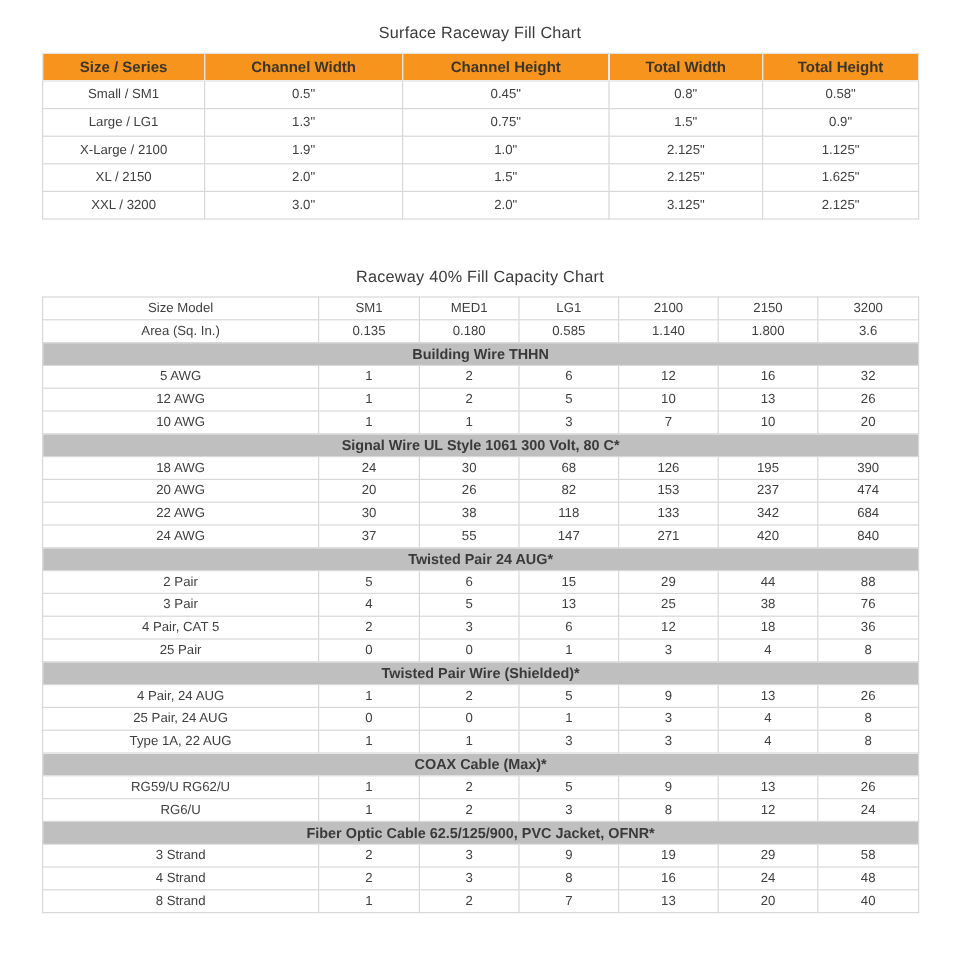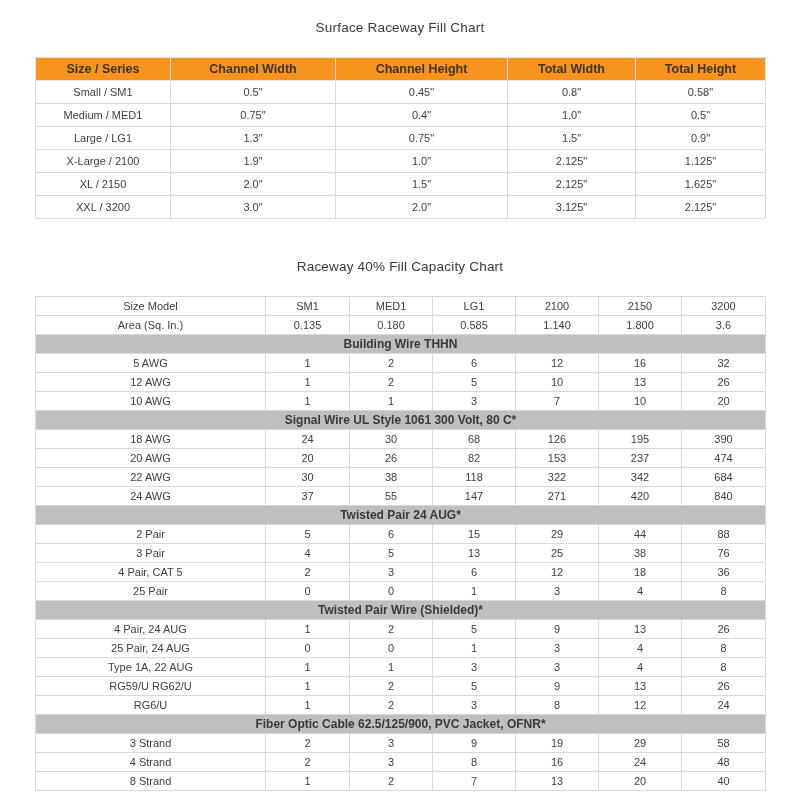--- a/index.html
+++ b/index.html
@@ -28,21 +28,20 @@
     color:#3A3A3A;
     letter-spacing:.2px;
   }
   .chart-title.title2{
     margin-top:30px;
   }
   table{
     border-collapse:collapse;
     table-layout:fixed;
     width:730px;
-    margin-top:13px;
   }
   td,th{
     border:1px solid var(--border);
     font-size:11px;
     line-height:14px;
     padding:2px 4px;
     text-align:center;
     color:var(--text);
     overflow:hidden;
     white-space:nowrap;
@@ -90,27 +89,20 @@
     </thead>
     <tbody>
         <tr>
           <td>Small / SM1</td>
           <td>0.5"</td>
           <td>0.45"</td>
           <td>0.8"</td>
           <td>0.58"</td>
         </tr>
         <tr>
-          <td>Medium / MED1</td>
-          <td>0.75"</td>
-          <td>0.4"</td>
-          <td>1.0"</td>
-          <td>0.5"</td>
-        </tr>
-        <tr>
           <td>Large / LG1</td>
           <td>1.3"</td>
           <td>0.75"</td>
           <td>1.5"</td>
           <td>0.9"</td>
         </tr>
         <tr>
           <td>X-Large / 2100</td>
           <td>1.9"</td>
           <td>1.0"</td>
@@ -214,21 +206,21 @@
           <td>82</td>
           <td>153</td>
           <td>237</td>
           <td>474</td>
         </tr>
         <tr>
           <td>22 AWG</td>
           <td>30</td>
           <td>38</td>
           <td>118</td>
-          <td>322</td>
+          <td>133</td>
           <td>342</td>
           <td>684</td>
         </tr>
         <tr>
           <td>24 AWG</td>
           <td>37</td>
           <td>55</td>
           <td>147</td>
           <td>271</td>
           <td>420</td>
@@ -296,20 +288,23 @@
         </tr>
         <tr>
           <td>Type 1A, 22 AUG</td>
           <td>1</td>
           <td>1</td>
           <td>3</td>
           <td>3</td>
           <td>4</td>
           <td>8</td>
         </tr>
+        <tr class="section-band">
+          <td colspan="7">COAX Cable (Max)*</td>
+        </tr>
         <tr>
           <td>RG59/U RG62/U</td>
           <td>1</td>
           <td>2</td>
           <td>5</td>
           <td>9</td>
           <td>13</td>
           <td>26</td>
         </tr>
         <tr>

